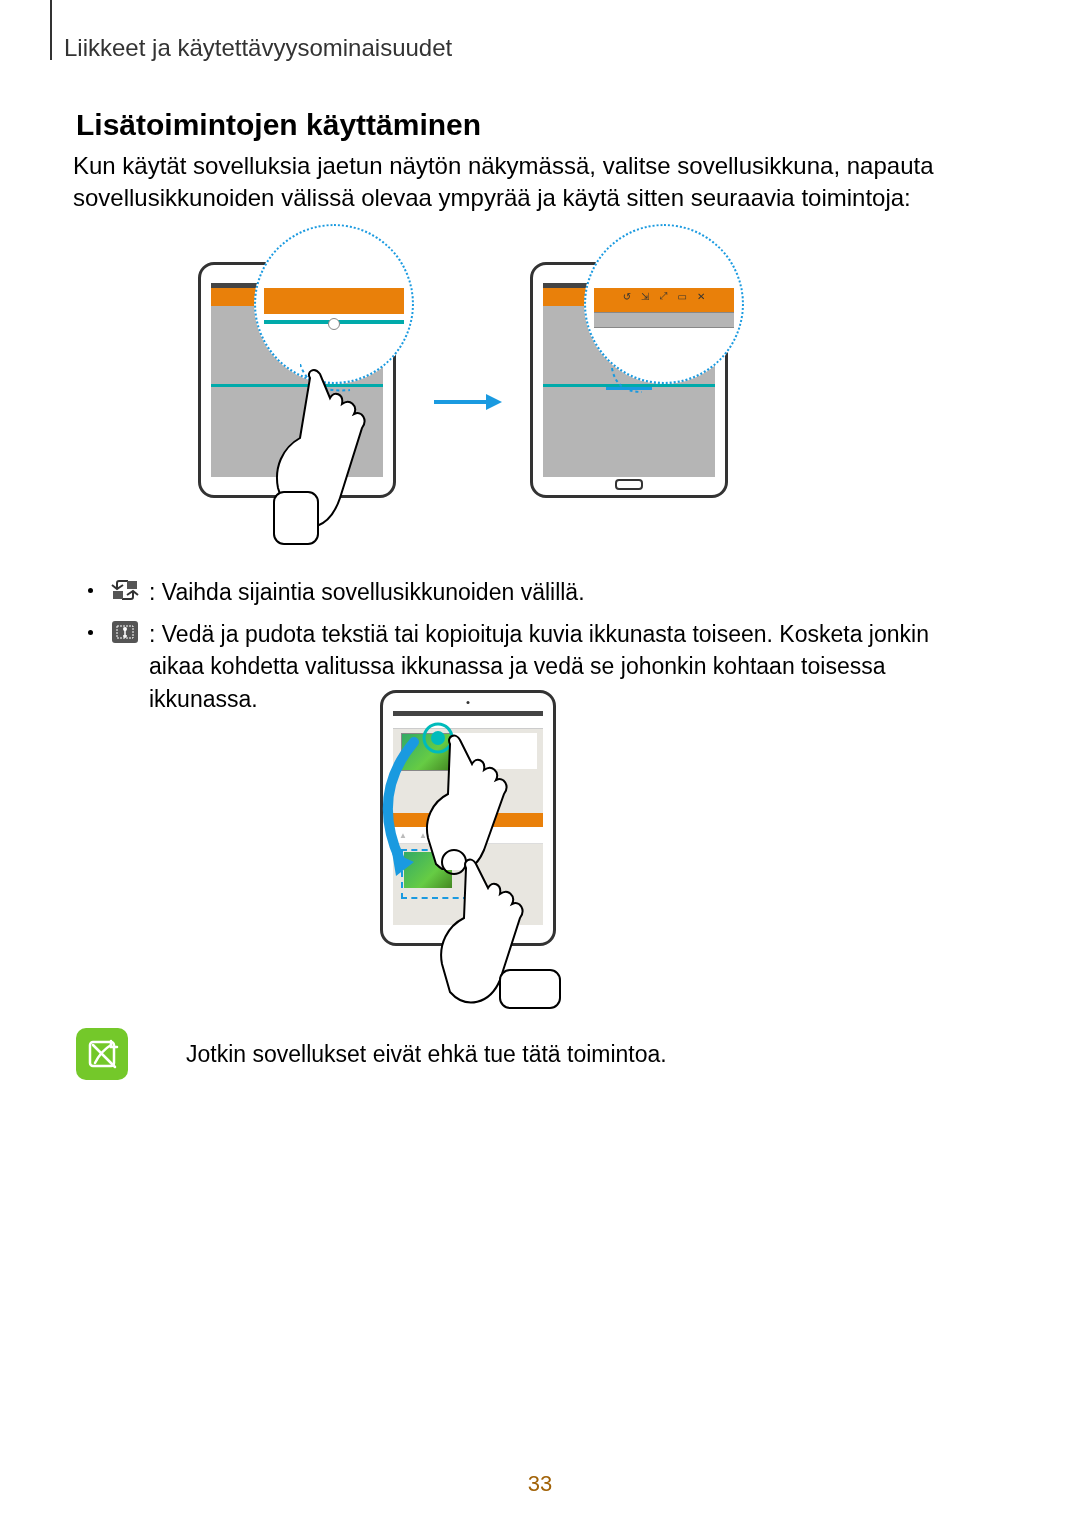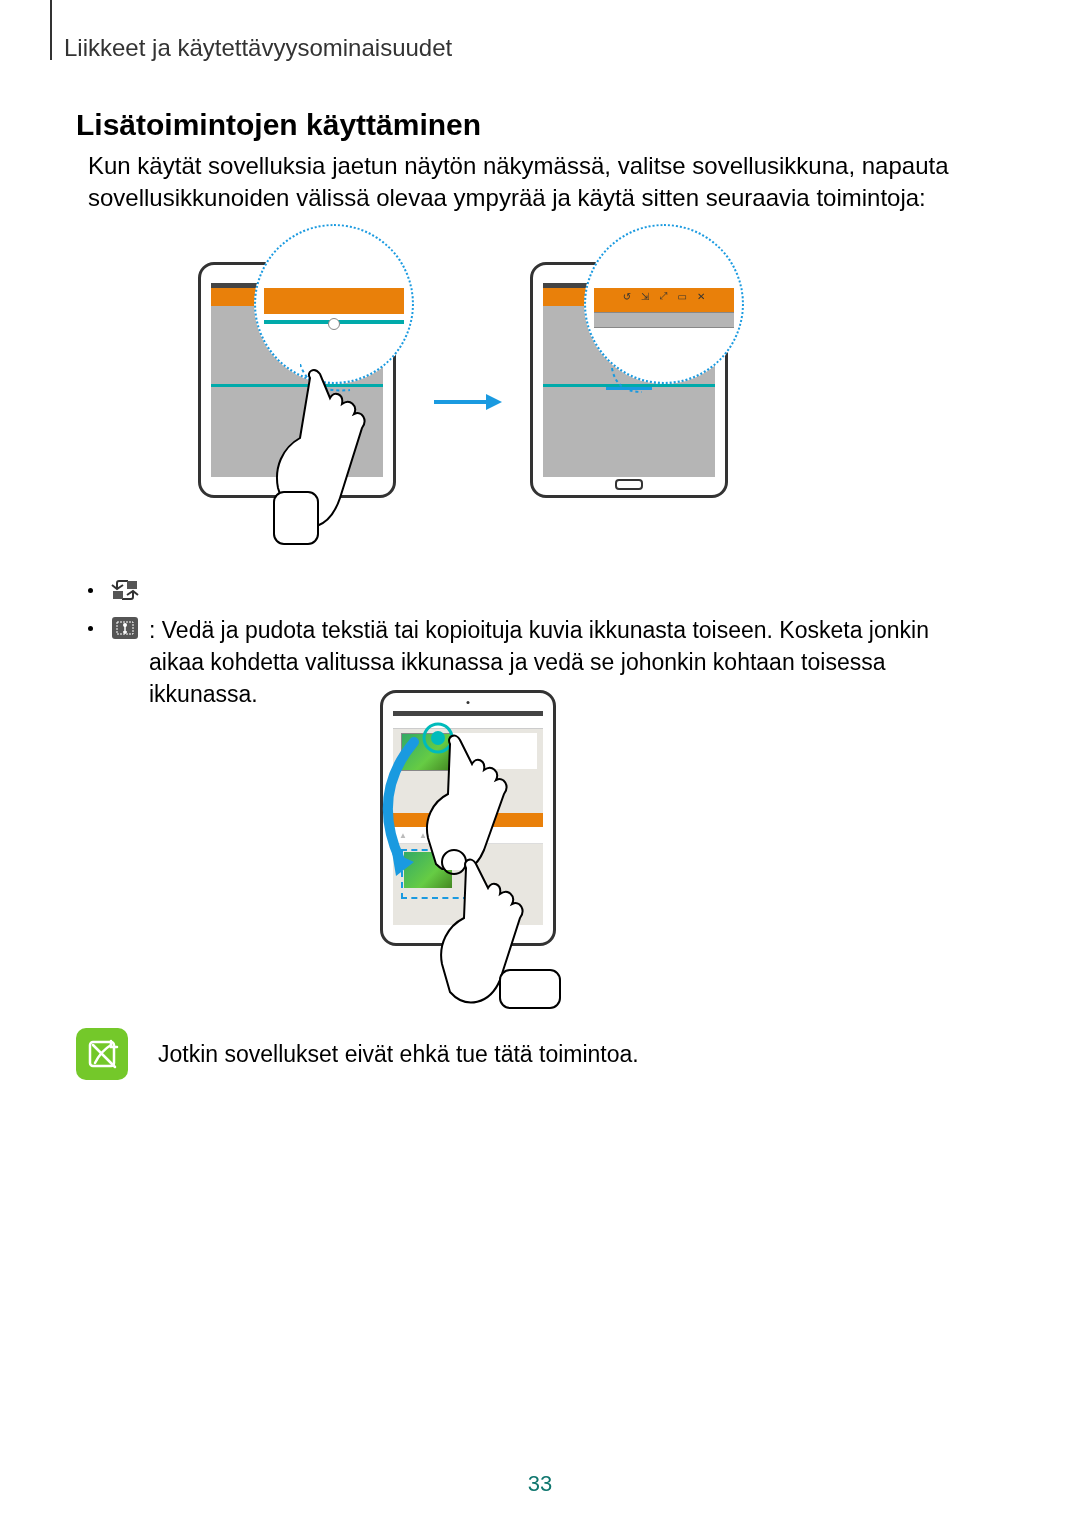--- a/index.html
+++ b/index.html
@@ -31,21 +31,21 @@
     position: absolute;
     top: 108px;
     left: 76px;
     font-size: 30px;
     font-weight: bold;
     color: #000;
   }
   .intro {
     position: absolute;
     top: 150px;
-    left: 88px;
+    left: 73px;
     width: 890px;
     font-size: 24px;
     line-height: 1.35;
     color: #000;
   }
   .figure1 {
     position: absolute;
     top: 218px;
     left: 0;
     width: 1080px;
@@ -129,37 +129,38 @@
     left: 380px;
     width: 260px;
     height: 340px;
   }
   .note-row {
     position: absolute;
     top: 1028px;
     left: 76px;
     display: flex;
     align-items: center;
+    gap: 28px;
   }
   .note-icon {
     width: 52px; height: 52px;
     border-radius: 10px;
     background: #74c82a;
     display:flex; align-items:center; justify-content:center;
     margin-right: 30px;
     flex-shrink:0;
   }
   .note-text { font-size: 23px; }
   .page-num {
     position: absolute;
     bottom: 30px;
     left: 50%;
     transform: translateX(-50%);
     font-size: 22px;
-    color: #0f766e;
+    color: #a16207;
   }
   .mini-icons {
     position:absolute;
     top:54px; left:50%; transform:translateX(-50%);
     display:flex; gap:10px; align-items:center;
     font-size:10px; color:#333;
   }
 </style>
 </head>
 <body>
@@ -242,20 +243,21 @@
   <div class="bullet-row">
     <div class="dot"></div>
     <div class="bullet-icon-wrap">
       <svg width="28" height="22" viewBox="0 0 28 22">
           <path d="M4 8 L4 3 Q4 1 6 1 L15 1 M10 5 L4 9 L-1 5" transform="translate(2,1)" fill="none" stroke="#333" stroke-width="2"></path>
           <path d="M24 14 L24 19 Q24 21 22 21 L13 21 M18 17 L24 13 L29 17" transform="translate(-2,-1)" fill="none" stroke="#333" stroke-width="2"></path>
           <rect x="2" y="12" width="10" height="8" fill="#555"></rect>
           <rect x="16" y="2" width="10" height="8" fill="#555"></rect>
         </svg>
     </div>
+    <div class="bullet-text">: Vaihda sijaintia sovellusikkunoiden välillä.</div>
   </div>
   <div class="bullet-row">
     <div class="dot"></div>
     <div class="bullet-icon-wrap">
       <svg width="28" height="24" viewBox="0 0 28 24">
           <rect x="1" y="1" width="26" height="22" rx="3" fill="#555"></rect>
           <rect x="6" y="6" width="16" height="12" fill="none" stroke="#fff" stroke-width="1" stroke-dasharray="2 1"></rect>
           <path d="M14 10 L14 18 M12 16 L16 16" stroke="#fff" stroke-width="1.5"></path>
           <circle cx="14" cy="9" r="2" fill="#fff"></circle>
         </svg>

